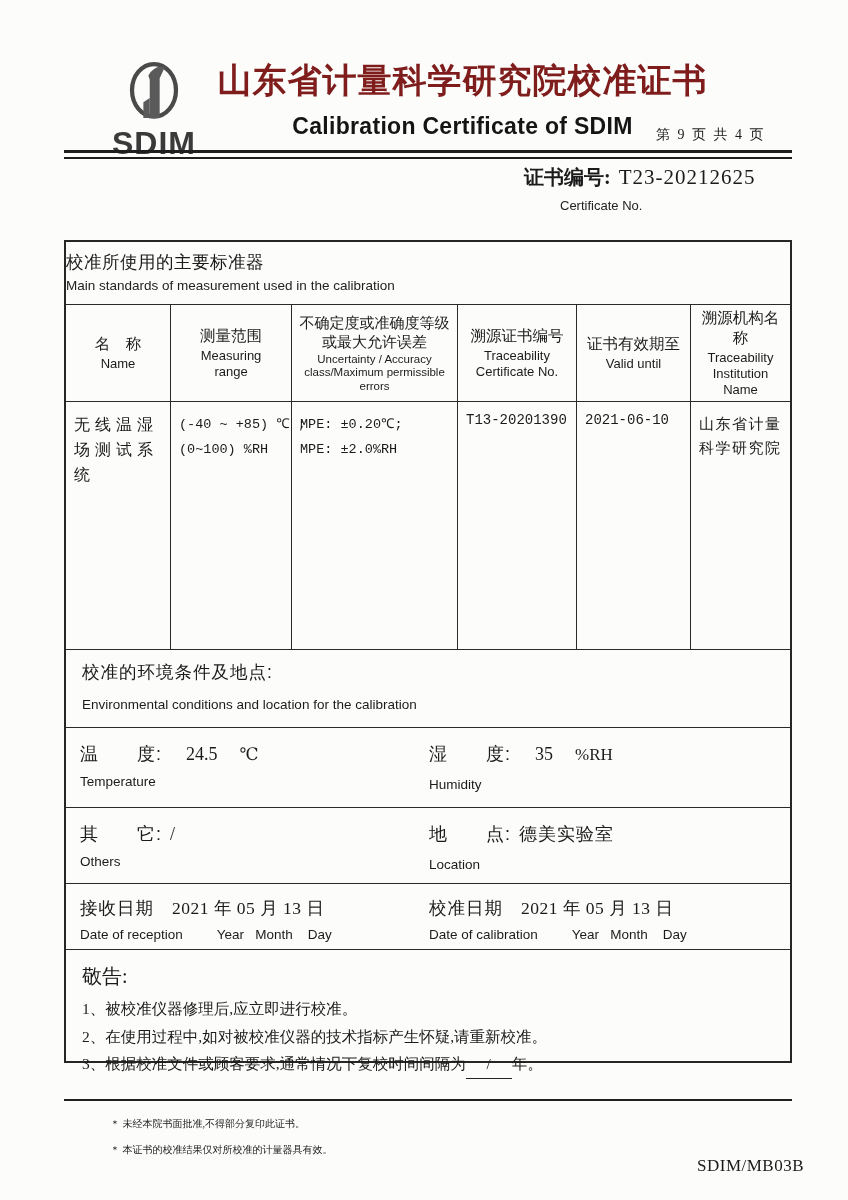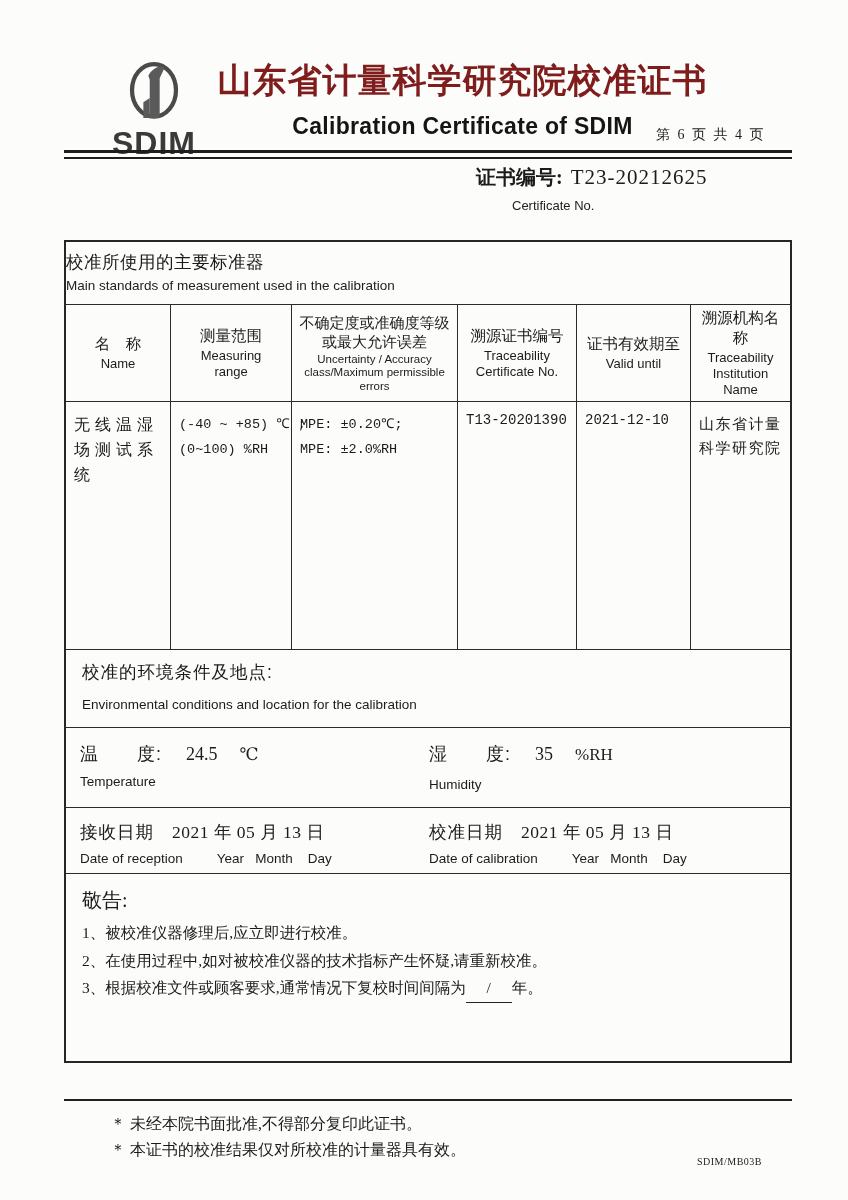--- a/index.html
+++ b/index.html
@@ -15,21 +15,21 @@
   .logo-text { font-weight:700; font-size:32px; letter-spacing:1px; color:#3a3a3a; margin-top:-7px;
                font-family:"Liberation Sans",sans-serif; }
   .title-block { position:absolute; left:210px; top:58px; width:505px; text-align:center; }
   .title-cn { font-family:"Liberation Serif","DejaVu Serif",serif; font-weight:600; font-size:34px;
               letter-spacing:1px; white-space:nowrap; color:#7f1d1d; }
   .title-en { font-weight:700; font-size:23px; letter-spacing:0.3px; margin-top:9px; color:#151515; }
   .page-info { position:absolute; left:656px; top:126px; white-space:nowrap;
                font-family:"Liberation Serif","DejaVu Serif",serif; font-size:14px; letter-spacing:2px; }
   .double-rule { position:absolute; left:64px; top:150px; width:728px; height:9px;
                  border-top:3px solid #1e1e1e; border-bottom:2px solid #1e1e1e; }
-  .cert-no { position:absolute; left:476px; top:164px; }
+  .cert-no { position:absolute; left:524px; top:164px; }
   .cert-line { font-family:"Liberation Serif","DejaVu Serif",serif; font-size:20px; white-space:nowrap; }
   .cert-label { font-weight:600; }
   .cert-value { font-weight:400; letter-spacing:1px; margin-left:8px; font-size:21px; }
   .cert-sub { font-size:13px; color:#222; margin:7px 0 17px 36px; }
 
   
   .main-table { position:absolute; left:64px; top:240px; width:728px; height:823px;
                 border:2px solid #262626; display:flex; flex-direction:column; }
   .trow { position:relative; border-bottom:1.5px solid #2a2a2a; flex-shrink:0; }
   .trow:last-child { border-bottom:none; flex:1; }
@@ -83,42 +83,42 @@
   .row-g .half-left, .row-g .half-right { padding-top:12px;text-align:center; }
   .row-h { padding:13px 16px; font-family:"Liberation Serif","DejaVu Serif",serif; }
   .notice-title { font-size:20px; margin-bottom:5px; }
   .notice-item { font-size:15.5px; line-height:27.5px; }
   .fill-line { display:inline-block; width:46px; text-align:center;
                border-bottom:1.5px solid #222; }
 
   
   .footer-rule { position:absolute; left:64px; top:1099px; width:728px; border-top:2.5px solid #202020; }
   .footer-notes { position:absolute; left:110px; top:1111px;
-                  font-family:"Liberation Serif","DejaVu Serif",serif; font-size:16px; line-height:26px; }
+                  font-family:"Liberation Serif","DejaVu Serif",serif; font-size:10px; line-height:26px; }
   .form-code { position:absolute; left:697px; top:1156px;
-               font-family:"Liberation Serif","DejaVu Serif",serif; font-size:10px; letter-spacing:0.5px; }
+               font-family:"Liberation Serif","DejaVu Serif",serif; font-size:17px; letter-spacing:0.5px; }
 </style>
 </head>
 <body>
 
 <div class="page">
 
   <div class="logo">
     <svg width="78" height="82" viewBox="0 0 110 92">
       <ellipse cx="55" cy="45" rx="31" ry="37" fill="none" stroke="#4a4a4a" stroke-width="6"></ellipse>
       <path d="M47 24 Q57 8 70 13 L63 28 L63 84 L49 84 L49 30 Z" fill="#5a5a5a"></path>
       <path d="M49 56 L40 62 L40 84 L49 84 Z" fill="#5a5a5a"></path>
     </svg>
     <div class="logo-text">SDIM</div>
   </div>
   <div class="title-block">
     <div class="title-cn">山东省计量科学研究院校准证书</div>
     <div class="title-en">Calibration Certificate of SDIM</div>
   </div>
-  <div class="page-info">第 6 页 共 4 页</div>
+  <div class="page-info">第 9 页 共 4 页</div>
   <div class="double-rule"></div>
 
   <div class="cert-no">
     <div class="cert-line">
       <span class="cert-label">证书编号:</span><span class="cert-value">T23-20212625</span>
     </div>
     <div class="cert-sub">Certificate No.</div>
   </div>
 
   <div class="main-table">
@@ -159,21 +159,21 @@
       <div class="cell c1 cell-name">无线温湿场测试系统</div>
       <div class="cell c2 cell-range">
         <div>(-40 ~ +85) ℃ ;</div>
         <div>(0~100) %RH</div>
       </div>
       <div class="cell c3 cell-mpe">
         <div>MPE: ±0.20℃;</div>
         <div>MPE: ±2.0%RH</div>
       </div>
       <div class="cell c4 cell-trace">T13-20201390</div>
-      <div class="cell c5 cell-valid">2021-12-10</div>
+      <div class="cell c5 cell-valid">2021-06-10</div>
       <div class="cell c6 cell-inst">山东省计量科学研究院</div>
     </div>
 
     <div class="trow row-d">
       <div class="env-title-cn">校准的环境条件及地点:</div>
       <div class="env-title-en">Environmental conditions and location for the calibration</div>
     </div>
 
     <div class="trow row-e">
       <div class="half-left">
@@ -187,20 +187,36 @@
       <div class="half-right">
         <div class="kv-line">
           <span class="kv-cn">湿　　度:</span>
           <span class="kv-val">35</span>
           <span class="kv-unit">%RH</span>
         </div>
         <div class="kv-en" style="margin-top:11px">Humidity</div>
       </div>
     </div>
 
+    <div class="trow row-f">
+      <div class="half-left">
+        <div class="kv-line">
+          <span class="kv-cn">其　　它:</span>
+          <span class="kv-val kv-val-near">/</span>
+        </div>
+        <div class="kv-en">Others</div>
+      </div>
+      <div class="half-right">
+        <div class="kv-line">
+          <span class="kv-cn">地　　点:</span>
+          <span class="kv-val kv-val-near" style="letter-spacing:1px">德美实验室</span>
+        </div>
+        <div class="kv-en" style="margin-top:11px">Location</div>
+      </div>
+    </div>
 
     <div class="trow row-g">
       <div class="half-left">
         <div class="date-line">
           <span class="date-cn">接收日期</span>
           <span class="date-val">2021 年 05 月 13 日</span>
         </div>
         <div class="date-sub">
           <span>Date of reception</span>
           <span class="date-units">Year   Month    Day</span>

